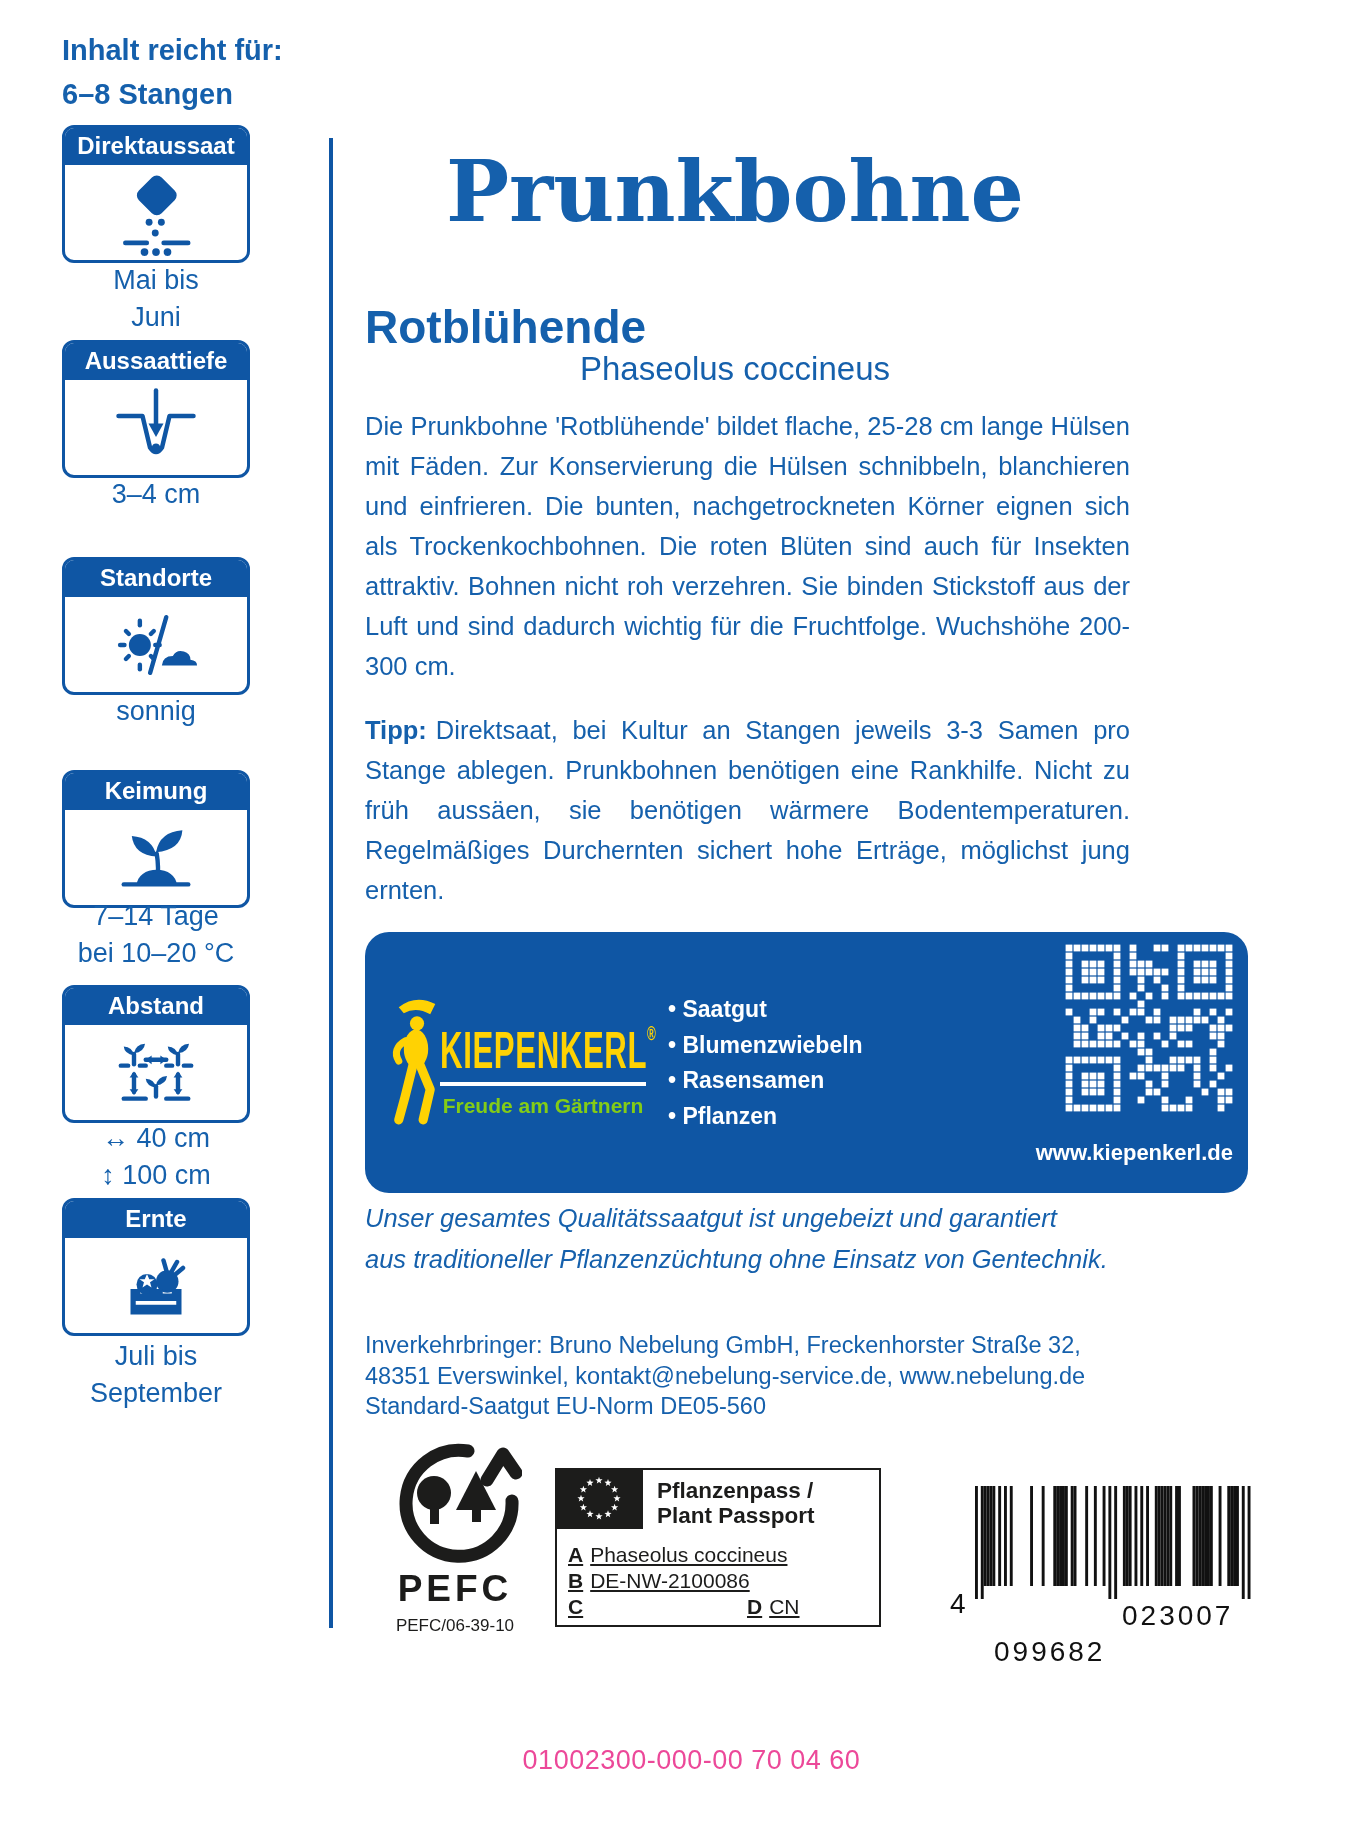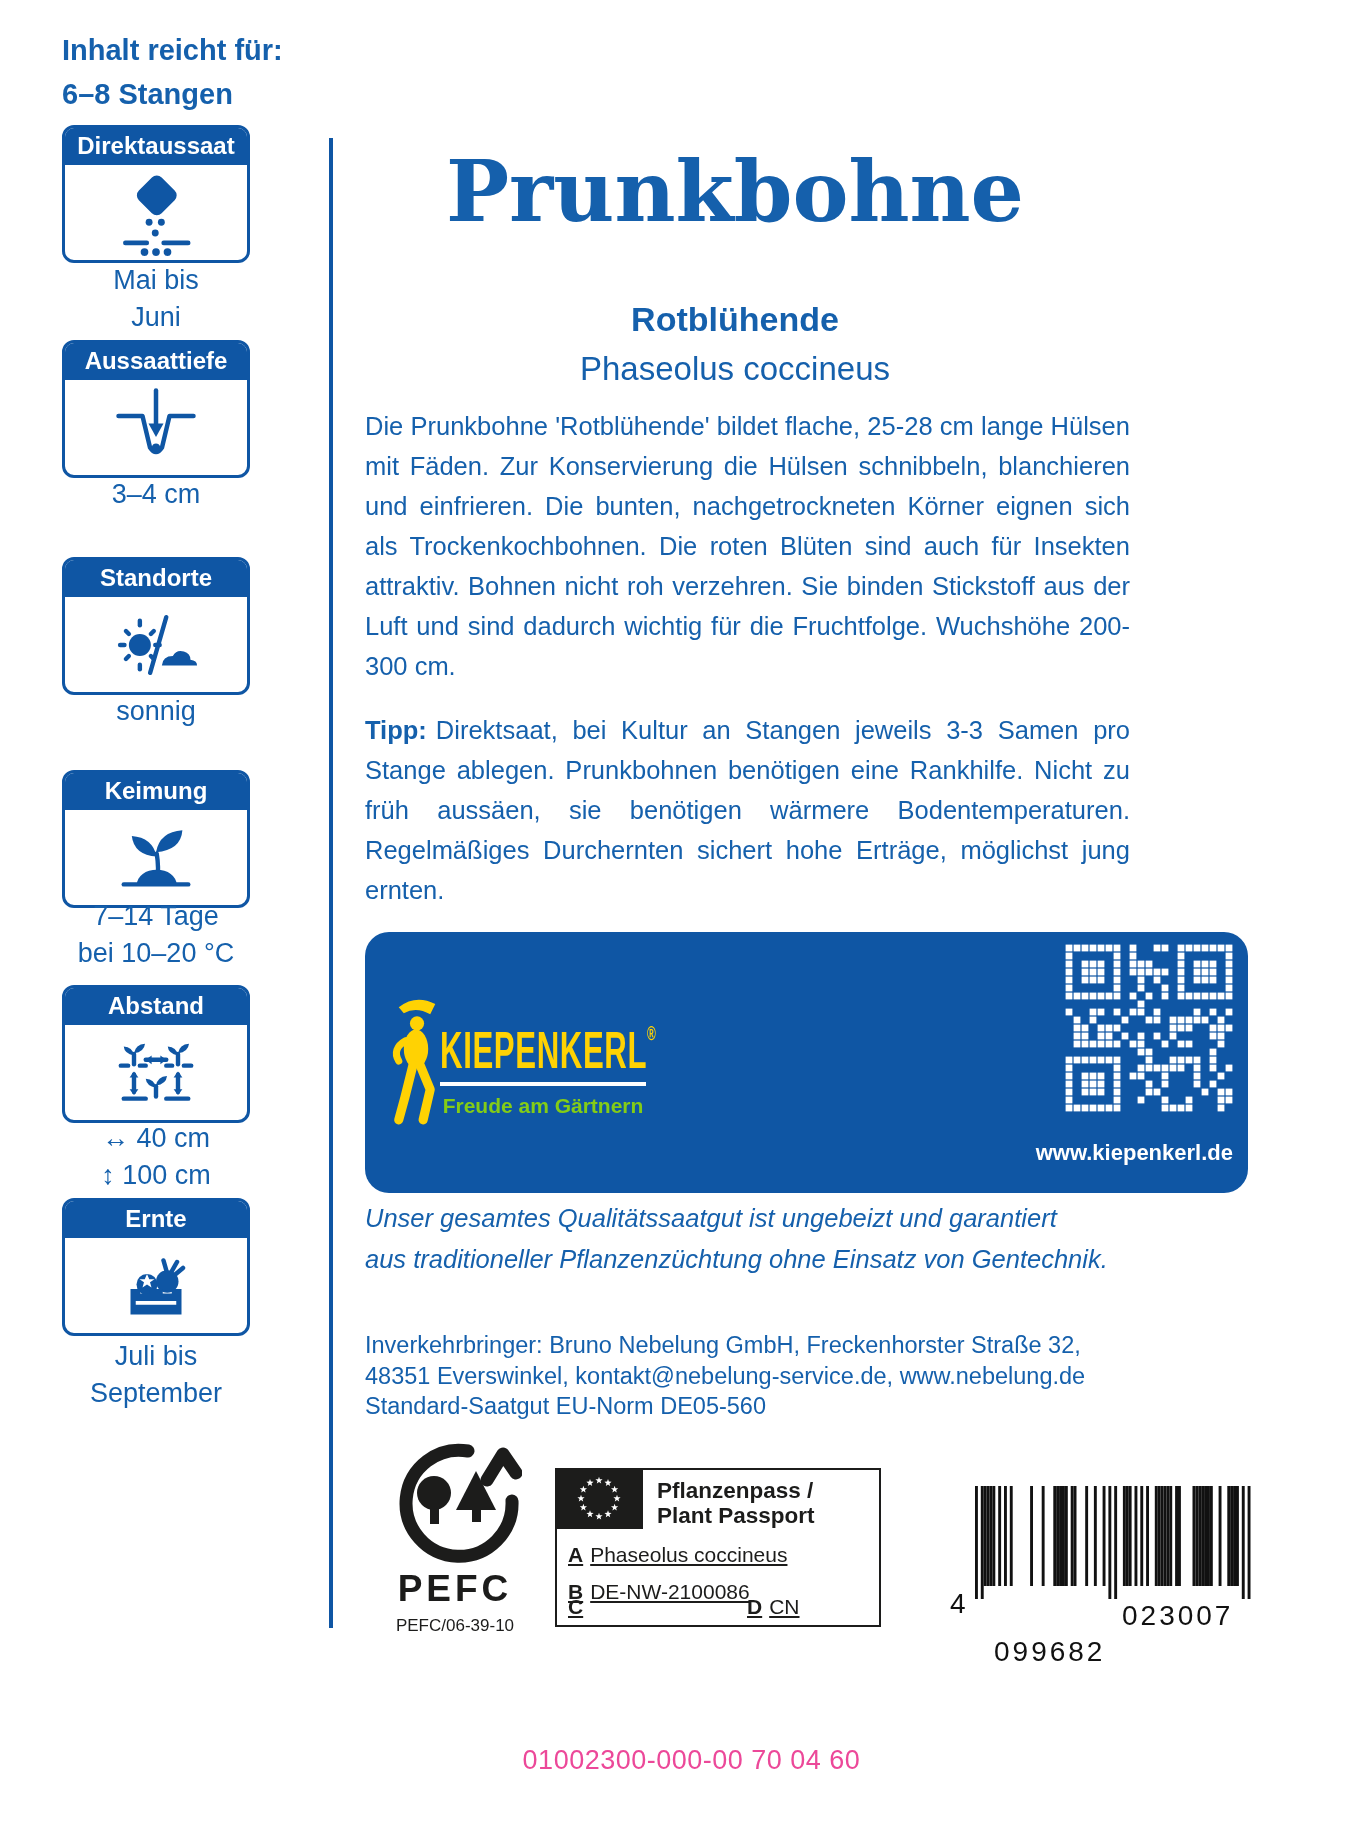--- a/index.html
+++ b/index.html
@@ -19,21 +19,21 @@
   .hdr{left:62px;top:28px;font-size:29px;font-weight:700;line-height:44px;white-space:pre-line;}
   .divider{left:329px;top:138px;width:4px;height:1490px;background:var(--blue);}
   .ibox{left:62px;width:188px;border:3px solid var(--blue);border-radius:12px;background:#fff;overflow:hidden;}
   .ibox-head{background:var(--blue);color:#fff;font-size:24px;font-weight:700;text-align:center;height:37px;line-height:36px;}
   .ibox-body{height:95px;display:flex;align-items:center;justify-content:center;}
   .ibox-body svg{display:block;}
   .cap{left:62px;width:188px;text-align:center;font-size:27px;line-height:37px;white-space:pre-line;}
   
   .title{left:365px;width:740px;top:142px;text-align:center;
     font-family:"DejaVu Serif", serif;font-weight:700;font-size:84px;color:var(--textblue);}
-  .variety{left:365px;width:740px;top:300px;text-align:center;font-size:34px;font-weight:700;}
+  .variety{left:365px;width:740px;top:300px;text-align:left;font-size:46px;font-weight:700;}
   .botanical{left:365px;width:740px;top:350px;text-align:center;font-size:33px;}
   .desc{left:365px;width:765px;top:406px;font-size:25.5px;line-height:40px;text-align:justify;}
   .tip{left:365px;width:765px;top:710px;font-size:25.5px;line-height:40px;text-align:justify;}
   .tip-label{font-weight:700;margin-right:9px;}
   .quality{left:365px;width:790px;top:1198px;font-size:25.5px;line-height:41px;white-space:pre-line;font-style:italic;}
   .distrib{left:365px;width:800px;top:1330px;font-size:23.5px;line-height:30.5px;white-space:pre-line;}
   
   .banner{left:365px;top:932px;width:883px;height:261px;background:var(--blue);border-radius:24px;color:#fff;}
   .figure{left:20px;top:64px;}
   .brand-name{left:75px;top:88px;font-size:52px;font-weight:700;color:var(--yellow);
@@ -51,21 +51,21 @@
   
   .pefc{left:372px;top:1438px;width:166px;text-align:center;color:var(--ink);}
   .pefc-name{font-size:37px;font-weight:700;letter-spacing:4px;margin-top:-4px;}
   .pefc-code{font-size:17px;margin-top:6px;}
   .passport{left:555px;top:1468px;width:326px;height:159px;border:2.5px solid var(--ink);background:#fff;color:var(--ink);}
   .flag{left:-1px;top:-1px;width:87px;height:60px;background:var(--ink);}
   .pp-title{left:100px;top:8px;font-size:22.5px;font-weight:700;line-height:25px;white-space:pre-line;}
   .pp-row{font-size:21px;line-height:26px;text-decoration:underline;}
   .pp-key{font-weight:700;margin-right:7px;}
   .rowA{left:11px;top:72px;}
-  .rowB{left:11px;top:98px;margin-top:11px;}
+  .rowB{left:11px;top:98px;}
   .rowC{left:11px;top:124px;}
   .rowD{left:190px;top:124px;}
   .barcode{left:950px;top:1486px;width:320px;height:150px;color:var(--ink);}
   .barcode svg{left:25px;top:0;position:absolute;}
   .barcode rect{fill:#111;}
   .bc-num{position:absolute;font-size:28px;color:#111;}
   .bc-prefix{left:0px;top:102px;}
   .bc-g1{left:44px;top:118px;letter-spacing:3px;margin-top:32px;}
   .bc-g2{left:172px;top:114px;letter-spacing:3px;}
   .footer-code{left:8px;top:1745px;width:1367px;text-align:center;font-size:27px;color:#ec4899;letter-spacing:0.5px;}
@@ -222,20 +222,26 @@
       <g stroke="#FFD203" fill="none" stroke-linecap="round" stroke-linejoin="round">
         <path d="M20,44 Q6,52 13,64" stroke-width="7"></path>
         <path d="M27,68 L19,100 L13,122" stroke-width="9"></path>
         <path d="M34,68 L44,92 L37,122" stroke-width="9"></path>
       </g>
     </svg>
   </div>
   <div class="abs brand-name"><span>KIEPENKERL</span><span class="brand-reg">®</span></div>
   <div class="abs brand-rule"></div>
   <div class="abs brand-slogan">Freude am Gärtnern</div>
+  <ul class="abs products">
+    <li>Saatgut</li>
+    <li>Blumenzwiebeln</li>
+    <li>Rasensamen</li>
+    <li>Pflanzen</li>
+  </ul>
   <div class="abs qr">
       <svg width="168" height="168" viewBox="0 0 168 168">
         <rect x="0.6" y="0.6" width="6.8" height="6.8"></rect>
         <rect x="8.6" y="0.6" width="6.8" height="6.8"></rect>
         <rect x="16.6" y="0.6" width="6.8" height="6.8"></rect>
         <rect x="24.6" y="0.6" width="6.8" height="6.8"></rect>
         <rect x="32.6" y="0.6" width="6.8" height="6.8"></rect>
         <rect x="40.6" y="0.6" width="6.8" height="6.8"></rect>
         <rect x="48.6" y="0.6" width="6.8" height="6.8"></rect>
         <rect x="64.6" y="0.6" width="6.8" height="6.8"></rect>

